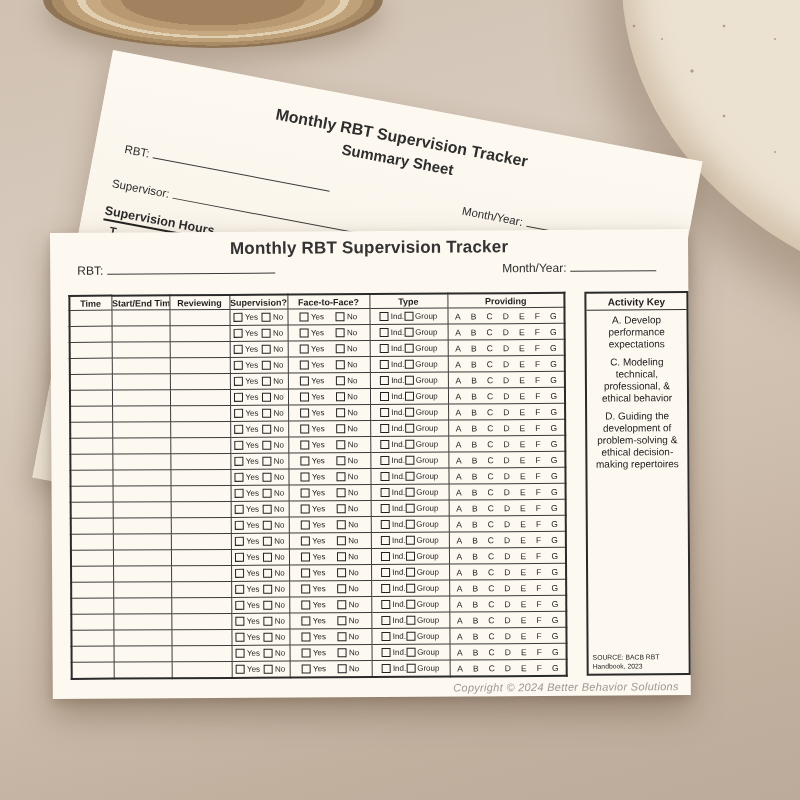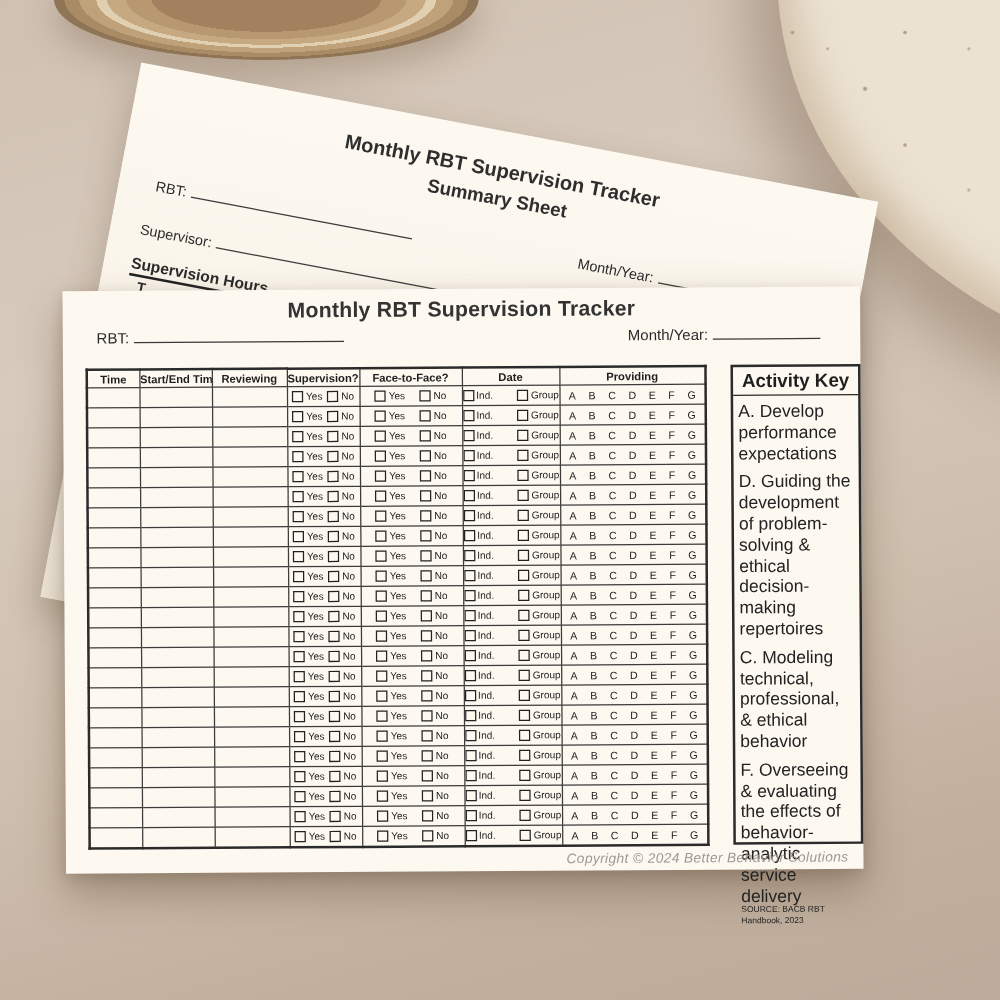--- a/index.html
+++ b/index.html
@@ -49,31 +49,31 @@
   .fs-month{position:absolute;left:452px;top:31px;font-size:12px;white-space:nowrap;}
 
   .fs-table-area{position:absolute;left:18px;top:62px;}
   table.main{border-collapse:collapse;table-layout:fixed;width:495px;border:2px solid #2b2b2b;}
   table.main th{border:1px solid #3c3c3c;font-size:9px;font-weight:600;height:13px;padding:0;
     color:#1f1f1f;overflow:hidden;white-space:nowrap;}
   table.main td{border:1px solid #3c3c3c;height:15px;padding:0;overflow:hidden;}
   .cellflex{display:flex;align-items:center;height:15px;}
   .obs{justify-content:center;gap:4px;}
   .f2f{justify-content:space-evenly;}
-  .type{justify-content:space-between;}
+  .type{justify-content:center;}
   .opt{display:flex;align-items:center;gap:2px;font-size:8px;color:#1c1c1c;white-space:nowrap;}
   .cb{display:inline-block;width:7px;height:7px;border:1.2px solid #222;background:transparent;flex:0 0 auto;}
   .act{justify-content:space-between;padding:0 7px;font-size:8.5px;font-weight:500;color:#1c1c1c;}
 
   .key-box{position:absolute;left:516px;top:0;width:104px;height:384px;border:2px solid #2b2b2b;
     display:flex;flex-direction:column;box-sizing:border-box;}
-  .key-title{text-align:center;font-size:15px;font-weight:600;padding:3px 0 2px;
+  .key-title{text-align:center;font-size:10px;font-weight:600;padding:3px 0 2px;
     border-bottom:1.5px solid #2b2b2b;color:#1f1f1f;}
   .key-items{padding:4px 4px 0 4px;display:flex;flex-direction:column;gap:6px;}
-  .key-item{font-size:14px;line-height:1.2;color:#222;}
+  .key-item{font-size:10px;line-height:1.2;color:#222;text-align:center;}
   .key-source{margin-top:auto;font-size:6.8px;line-height:1.25;padding:0 4px 3px;color:#222;}
 
   .fs-footer{position:absolute;right:12px;bottom:3px;font-size:11px;font-style:italic;
     color:#9e9892;letter-spacing:.3px;}
 </style>
 </head>
 <body>
 
 <div class="scene">
 
@@ -106,21 +106,21 @@
             <col style="width:78px">
             <col style="width:117px">
         </colgroup>
         <thead>
             <tr id="head-row">
               <th>Time</th>
               <th>Start/End Time</th>
               <th>Reviewing</th>
               <th>Supervision?</th>
               <th>Face-to-Face?</th>
-              <th>Date</th>
+              <th>Type</th>
               <th>Providing</th>
             </tr>
           </thead>
         <tbody id="table-body">
             <tr>
               <td></td>
               <td></td>
               <td></td>
               <td>
                 <div class="cellflex obs">
@@ -1314,23 +1314,22 @@
                 </div>
               </td>
             </tr>
           </tbody>
       </table>
 
       <div class="key-box">
         <div class="key-title">Activity Key</div>
         <div class="key-items" id="key-items">
             <div class="key-item">A. Develop performance expectations</div>
+            <div class="key-item">C. Modeling technical, professional, &amp; ethical behavior</div>
             <div class="key-item">D. Guiding the development of problem-solving &amp; ethical decision-making repertoires</div>
-            <div class="key-item">C. Modeling technical, professional, &amp; ethical behavior</div>
-            <div class="key-item">F. Overseeing &amp; evaluating the effects of behavior-analytic service delivery</div>
           </div>
         <div class="key-source">SOURCE: BACB RBT Handbook, 2023</div>
       </div>
     </div>
 
     <div class="fs-footer">Copyright © 2024 Better Behavior Solutions</div>
   </div>
 </div>
 
 </body></html>

